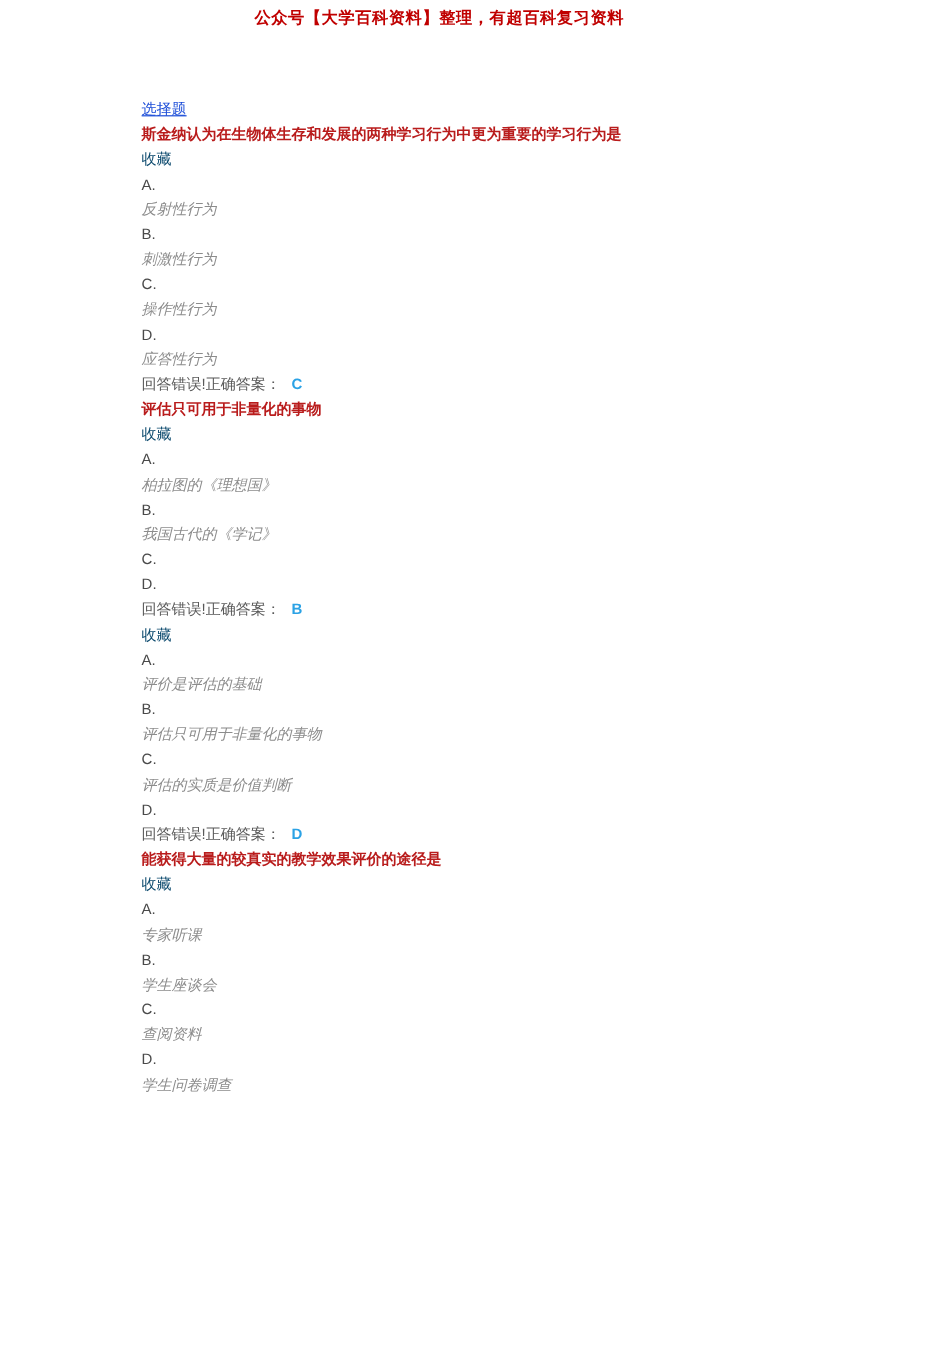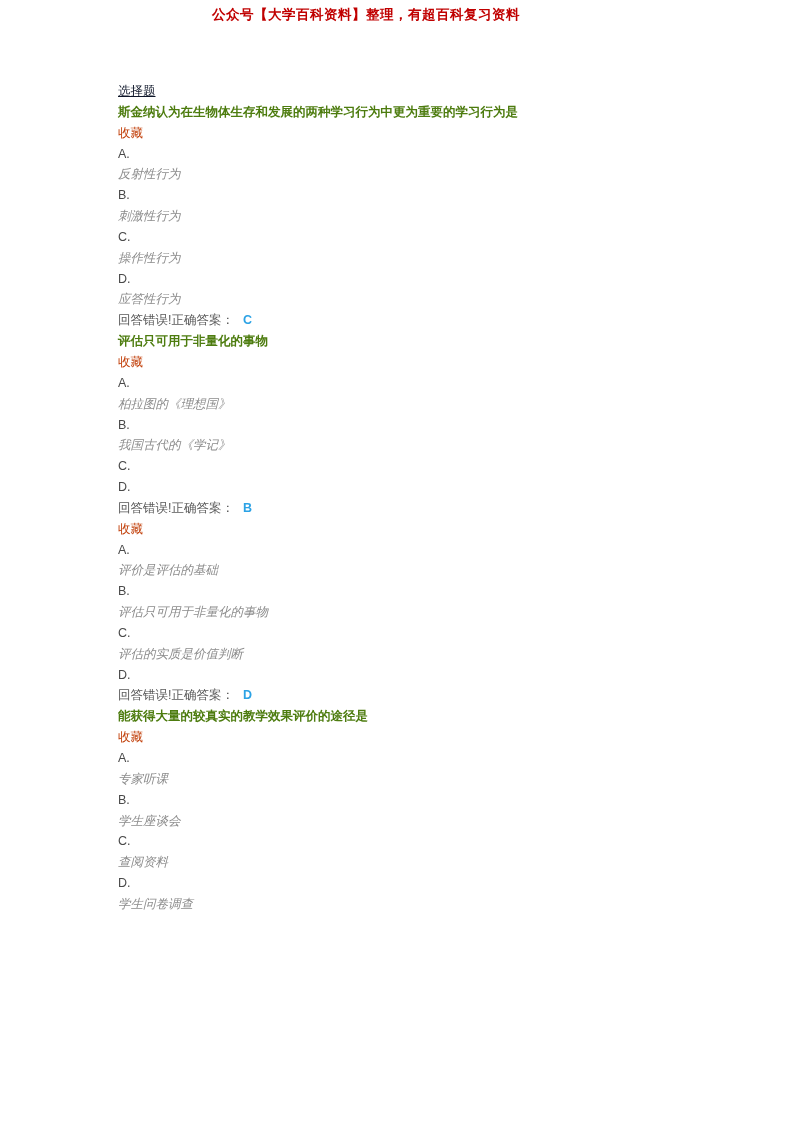--- a/index.html
+++ b/index.html
@@ -23,26 +23,26 @@
   }
   .content {
     position: absolute;
     left: 118px;
     top: 81px;
     width: 620px;
     font-size: 12.5px;
     line-height: 20.85px;
     color: #595959;
   }
-  .section-label { color: #0f172a; text-decoration: underline; }
+  .section-label { color: #1d4ed8; text-decoration: underline; }
   .q-title {
     font-weight: bold;
-    color: #4d7c0f;
+    color: #b91c1c;
   }
-  .fav { color: #c2410c; }
+  .fav { color: #0c4a6e; }
   .opt-letter { color: #4a4a4a; }
   .opt-text { color: #8c8c8c; font-style: italic; }
   .answer-line { color: #595959; }
   .answer-letter {
     color: #2ba2e5;
     font-weight: bold;
     margin-left: 9px;
   }
 </style>
 </head>

